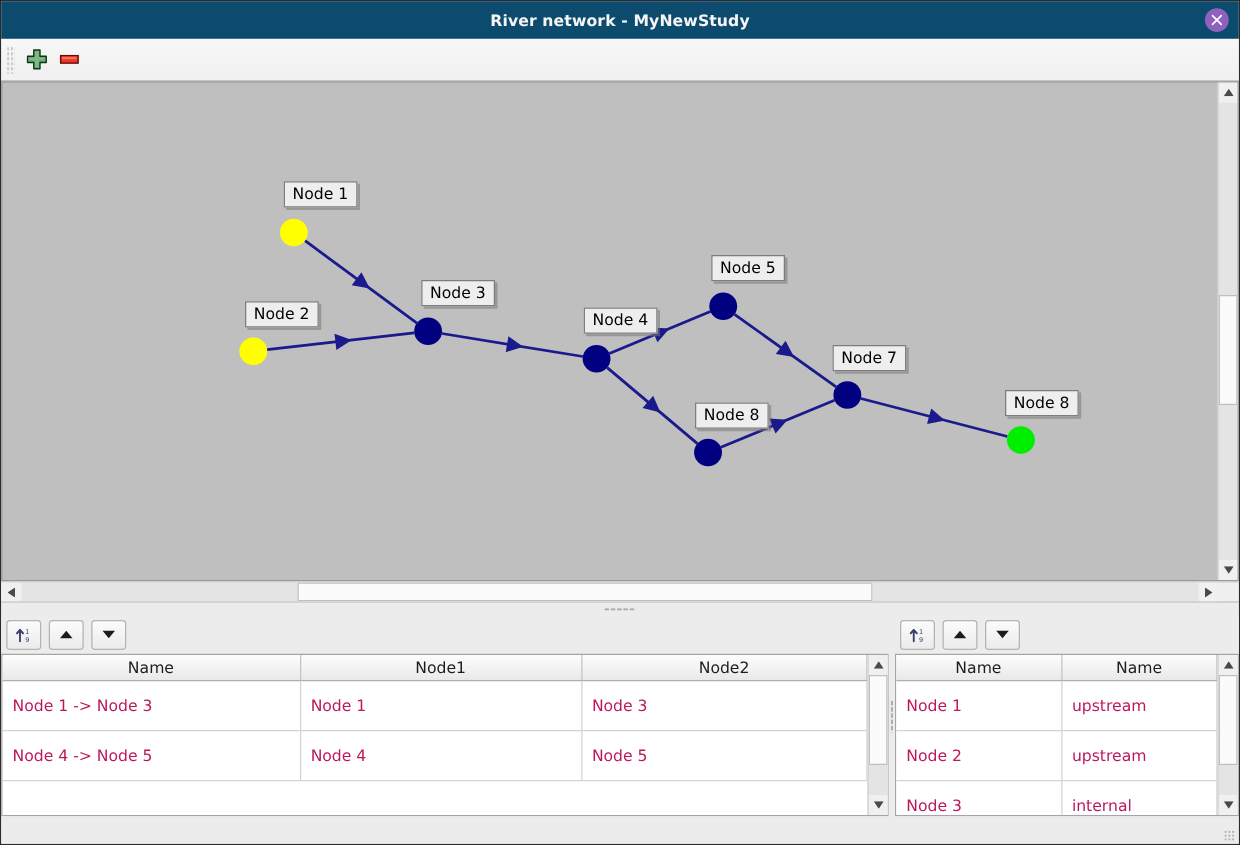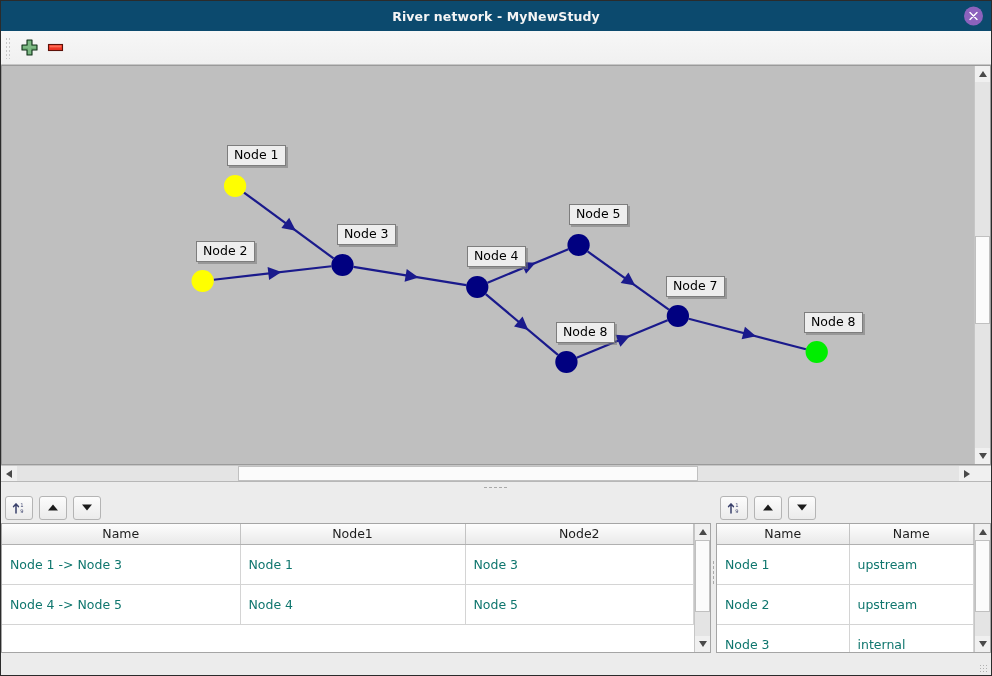--- a/index.html
+++ b/index.html
@@ -143,21 +143,21 @@
     font-size: 12.5px;
     color: #1d1d1d;
     height: 20px;
     text-align: center;
     cursor: pointer;
   }
   tbody td {
     border-right: 1px solid #d4d4d4;
     border-bottom: 1px solid #d4d4d4;
     font-size: 12.5px;
-    color: #0f766e;
+    color: #be185d;
     height: 30px;
     padding: 12px 8px;
     background: #fff;
     white-space: nowrap;
     overflow: hidden;
     text-overflow: ellipsis;
   }
   .table-vscroll {
     width: 16px; min-width:16px; background: #f0f0f0;
     border-left: 1px solid #c6c6c6; position: relative;

